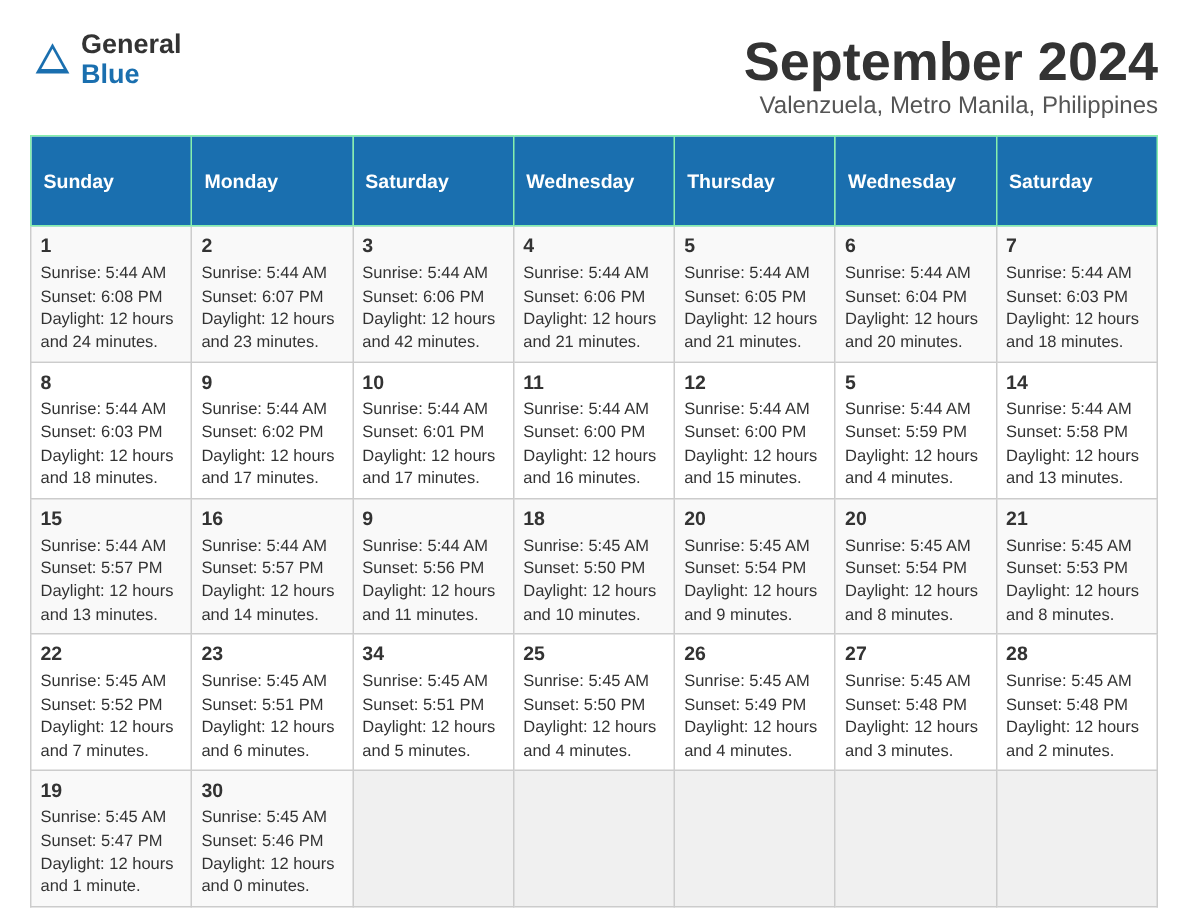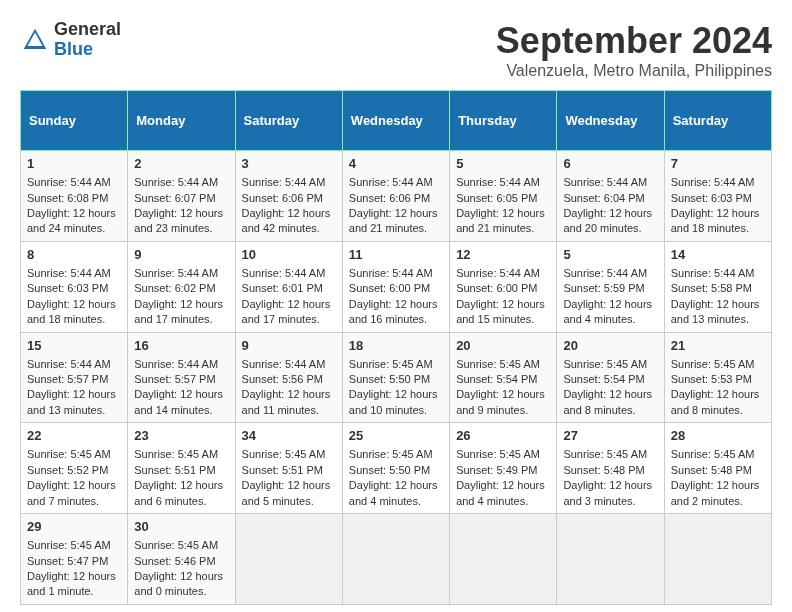--- a/index.html
+++ b/index.html
@@ -313,21 +313,21 @@
         <td>
         <span class="day-number">28</span>
         <span>Sunrise: 5:45 AM</span><br>
         <span>Sunset: 5:48 PM</span><br>
         <span>Daylight: 12 hours</span><br>
         <span>and 2 minutes.</span>
       </td>
       </tr>
       <tr>
         <td>
-        <span class="day-number">29</span>
+        <span class="day-number">19</span>
         <span>Sunrise: 5:45 AM</span><br>
         <span>Sunset: 5:47 PM</span><br>
         <span>Daylight: 12 hours</span><br>
         <span>and 1 minute.</span>
       </td>
         <td>
         <span class="day-number">30</span>
         <span>Sunrise: 5:45 AM</span><br>
         <span>Sunset: 5:46 PM</span><br>
         <span>Daylight: 12 hours</span><br>

